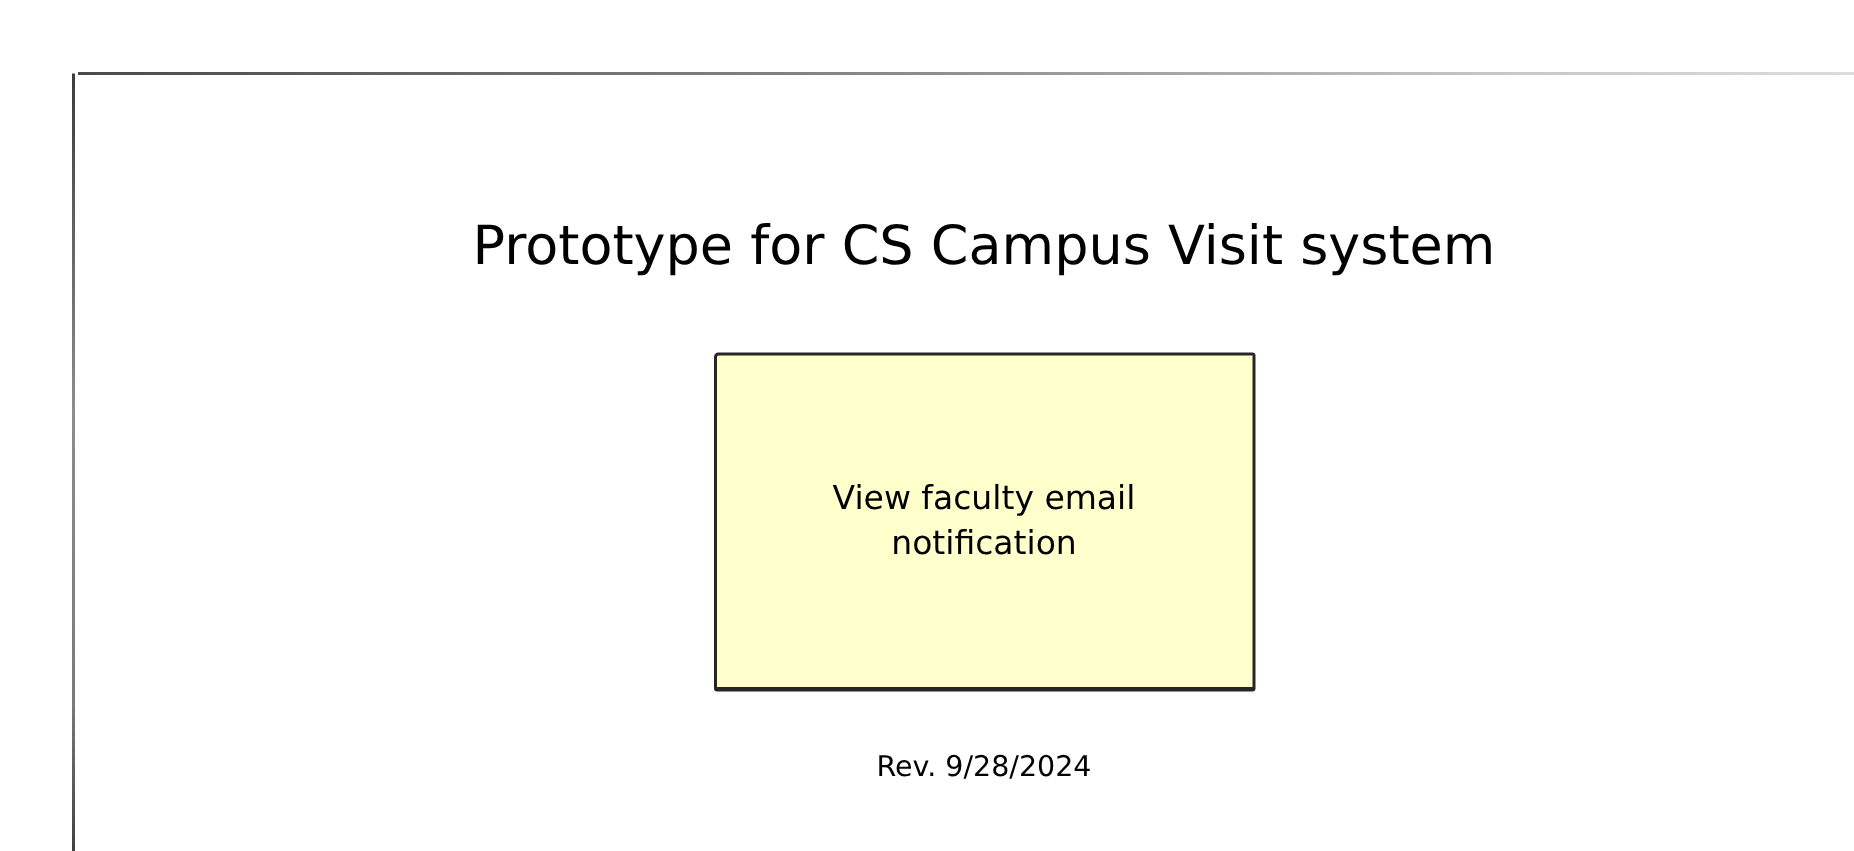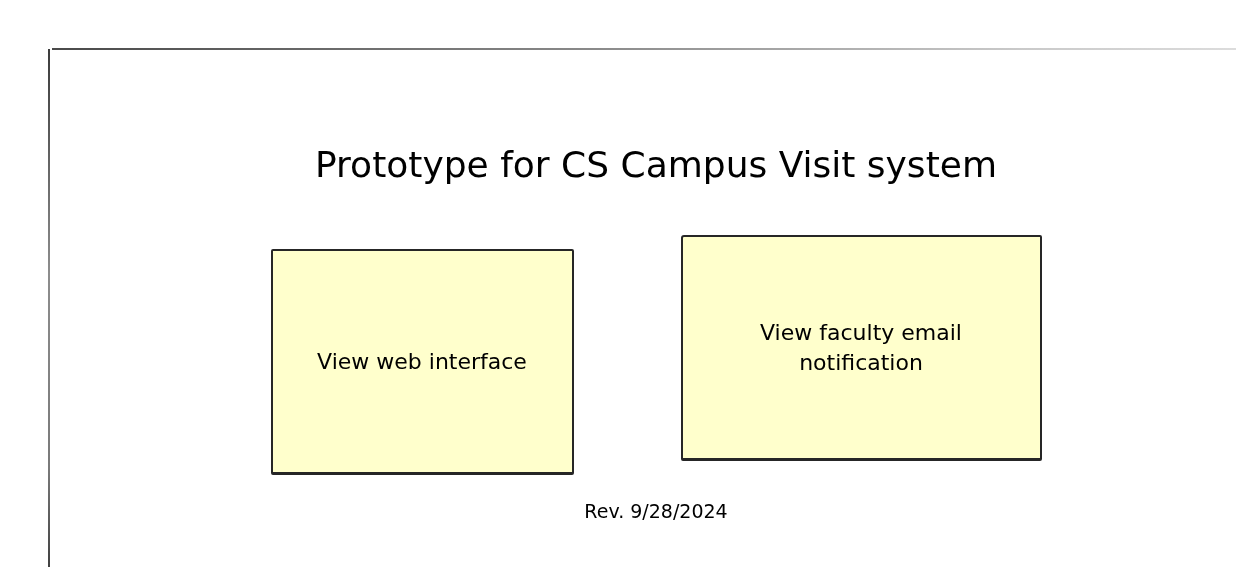--- a/index.html
+++ b/index.html
@@ -86,23 +86,20 @@
   <div class="frame-top"></div>
   <div class="frame-left"></div>
   <div class="frame-bottom"></div>
 
   <div class="content">
 
     <h1 class="title">Prototype for CS Campus Visit system</h1>
 
     <div class="links-row">
 
-      <div class="note-box">
-        <span class="note-label">View web interface</span>
-      </div>
 
       <div class="note-box second">
         <span class="note-label narrow">View faculty email notification</span>
       </div>
 
     </div>
 
     <div class="revision">Rev. 9/28/2024</div>
 
   </div>

